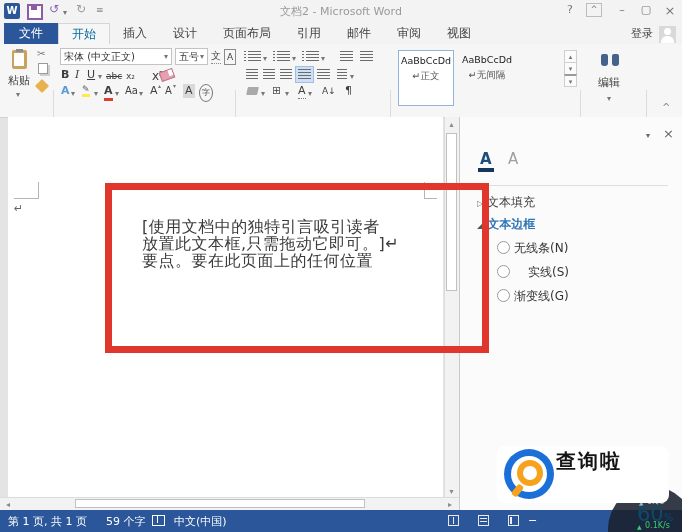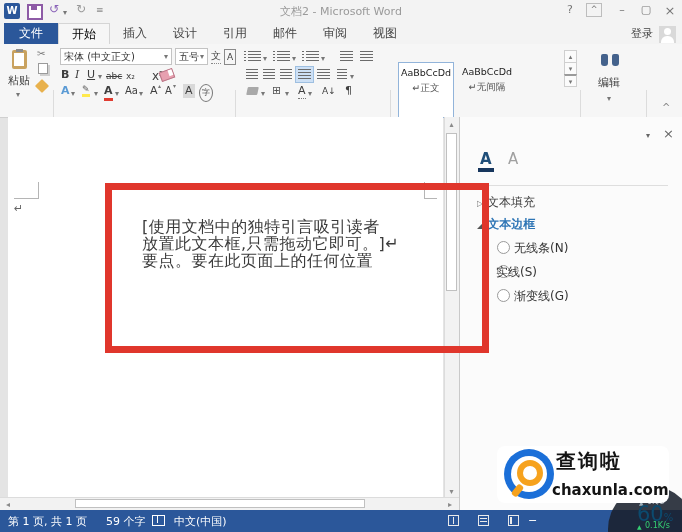--- a/index.html
+++ b/index.html
@@ -12,21 +12,21 @@
   .tbctl{top:3px;font-size:11px;color:#767676;width:20px;text-align:center;}
   .wlogo{left:4px;top:3px;width:16px;height:16px;background:#2b579a;border-radius:2px;color:#fff;
          font-size:10px;font-weight:bold;text-align:center;line-height:16px;}
   .floppy{left:27px;top:4px;width:12px;height:12px;border:2px solid #8e5ba6;background:#fff;}
   .floppy:after{content:"";position:absolute;left:2px;top:0;width:6px;height:4px;background:#8e5ba6;}
   .qat{font-size:12px;line-height:1;}
   
   .tabrow{left:0;top:22px;width:682px;height:22px;background:#f3f3f3;display:flex;align-items:flex-end;}
   .tab{padding:0 13px;line-height:21px;font-size:12px;color:#444;}
   .tab.file{background:#2b579a;color:#fff;margin-left:4px;padding:0 15px;}
-  .tab.sel{background:#f6f6f6;color:#000000;border:1px solid #d5d5d5;border-bottom:none;line-height:20px;}
+  .tab.sel{background:#f6f6f6;color:#0369a1;border:1px solid #d5d5d5;border-bottom:none;line-height:20px;}
   .signin{margin-left:auto;font-size:11px;color:#444;line-height:21px;}
   .avatar{width:17px;height:17px;background:#d9d9d9;margin:2px 6px 1px 6px;position:relative;overflow:hidden;}
   .avatar:before{content:"";position:absolute;left:5px;top:2px;width:7px;height:7px;border-radius:50%;background:#fff;}
   .avatar:after{content:"";position:absolute;left:2px;top:10px;width:13px;height:7px;border-radius:6px 6px 0 0;background:#fff;}
   
   .ribbon{left:0;top:44px;width:682px;height:73px;background:#f6f6f6;border-bottom:1px solid #d0d0d0;}
   .vr{top:46px;height:64px;width:1px;background:#dcdcdc;}
   .gl{top:101px;font-size:10px;color:#707070;text-align:center;}
   .launch{top:102px;width:8px;height:8px;border-right:1px solid #a9a9a9;border-bottom:1px solid #a9a9a9;
           color:#8a8a8a;font-size:7px;line-height:7px;text-align:left;}
@@ -42,21 +42,21 @@
   .clip{width:15px;height:19px;background:#c9a25f;border-radius:2px;position:relative;}
   .clip:before{content:"";position:absolute;left:2px;top:3px;width:10px;height:13px;background:#fff;}
   .clip:after{content:"";position:absolute;left:4px;top:-1px;width:7px;height:3px;background:#8c8c8c;}
   .painter{width:10px;height:10px;background:#e8b14d;border-radius:1px;transform:rotate(45deg);}
   .eraser{width:12px;height:8px;background:#e7a0b0;border:1px solid #b97686;transform:rotate(-20deg);}
   .eraser:after{content:"";position:absolute;right:0;top:0;width:4px;height:6px;background:#fff;}
   .bucket{width:11px;height:8px;background:#a9a9a9;transform:skewX(-12deg);border-radius:1px;}
   .binoc{width:18px;height:12px;position:relative;}
   .binoc:before,.binoc:after{content:"";position:absolute;top:0;width:7px;height:12px;background:#44628c;border-radius:2px 2px 3px 3px;}
   .binoc:before{left:0;} .binoc:after{right:0;}
-  .card{width:56px;height:56px;text-align:center;box-sizing:border-box;padding-top:4px;margin-top:12px;}
+  .card{width:56px;height:56px;text-align:center;box-sizing:border-box;padding-top:4px;}
   .card .pv{font-size:9.5px;color:#222;}
   .card .nm{font-size:9.5px;color:#555;margin-top:4px;}
   .card.sel{background:#fff;border:1px solid #92b4da;}
   .sgbtn{width:13px;height:13px;border:1px solid #cfcfcf;background:#fbfbfb;color:#777;font-size:7px;
          text-align:center;line-height:12px;box-sizing:border-box;}
   
   .page{left:8px;top:117px;width:435px;height:386px;background:#fff;z-index:1;}
   .cmark{z-index:2;}
   .tbx{left:142px;top:218px;width:285px;z-index:2;font-size:16px;line-height:17px;color:#3b3b3b;letter-spacing:.5px;}
   .redbox{left:105px;top:183px;width:384px;height:170px;border:7px solid #e0362c;box-sizing:border-box;z-index:50;}
@@ -117,20 +117,21 @@
     <span class="abs tbctl" style="left:612px;">–</span>
     <span class="abs tbctl" style="left:636px;">▢</span>
     <span class="abs tbctl" style="left:660px;font-size:13px;">×</span>
   </div>
 
   <div class="abs tabrow">
     <span class="tab file">文件</span>
     <span class="tab sel">开始</span>
     <span class="tab">插入</span>
     <span class="tab">设计</span>
+    <span class="tab">页面布局</span>
     <span class="tab">引用</span>
     <span class="tab">邮件</span>
     <span class="tab">审阅</span>
     <span class="tab">视图</span>
     <span class="signin">登录</span>
     <span class="avatar"></span>
   </div>
 
   <div class="abs ribbon">
 
@@ -272,21 +273,21 @@
     <span>文本填充</span>
   </div>
   <div class="abs psec" style="left:477px;top:216px;color:#2e75b5;font-weight:bold;z-index:6;">
     <span style="font-size:8px;color:#555;">◢</span>
     <span>文本边框</span>
   </div>
 
   <span class="abs pradio" style="left:497px;top:241px;"></span>
   <span class="abs popt" style="left:514px;top:240px;">无线条(N)</span>
   <span class="abs pradio" style="left:497px;top:265px;"></span>
-  <span class="abs popt" style="left:496px;top:264px;">实线(S)</span>
+  <span class="abs popt" style="left:528px;top:264px;">实线(S)</span>
   <span class="abs pradio" style="left:497px;top:289px;"></span>
   <span class="abs popt" style="left:514px;top:288px;">渐变线(G)</span>
 
   <div class="abs status"></div>
   <span class="abs st" style="left:8px;z-index:11;">第 1 页, 共 1 页</span>
   <span class="abs st" style="left:106px;z-index:11;">59 个字</span>
   <span class="abs book" style="left:152px;z-index:11;"></span>
   <span class="abs st" style="left:174px;z-index:11;">中文(中国)</span>
   <span class="abs vicon read" style="left:448px;z-index:11;"></span>
   <span class="abs vicon print" style="left:478px;z-index:11;"></span>
@@ -301,15 +302,14 @@
   <span class="abs netarrow" style="left:637px;top:523px;">▲</span>
   <span class="abs netdown">0.1K/s</span>
   <span class="abs zoomval"><span>60</span><small>%</small></span>
 
   <div class="abs wm"></div>
   <div class="abs wmcircle"></div>
   <div class="abs wmwhite"></div>
   <div class="abs wmlens"></div>
   <div class="abs wmhandle"></div>
   <div class="abs wmname">查询啦</div>
-  <div class="abs wmurl">chaxunla.com</div>
 
 </div>
 
 </body></html>

